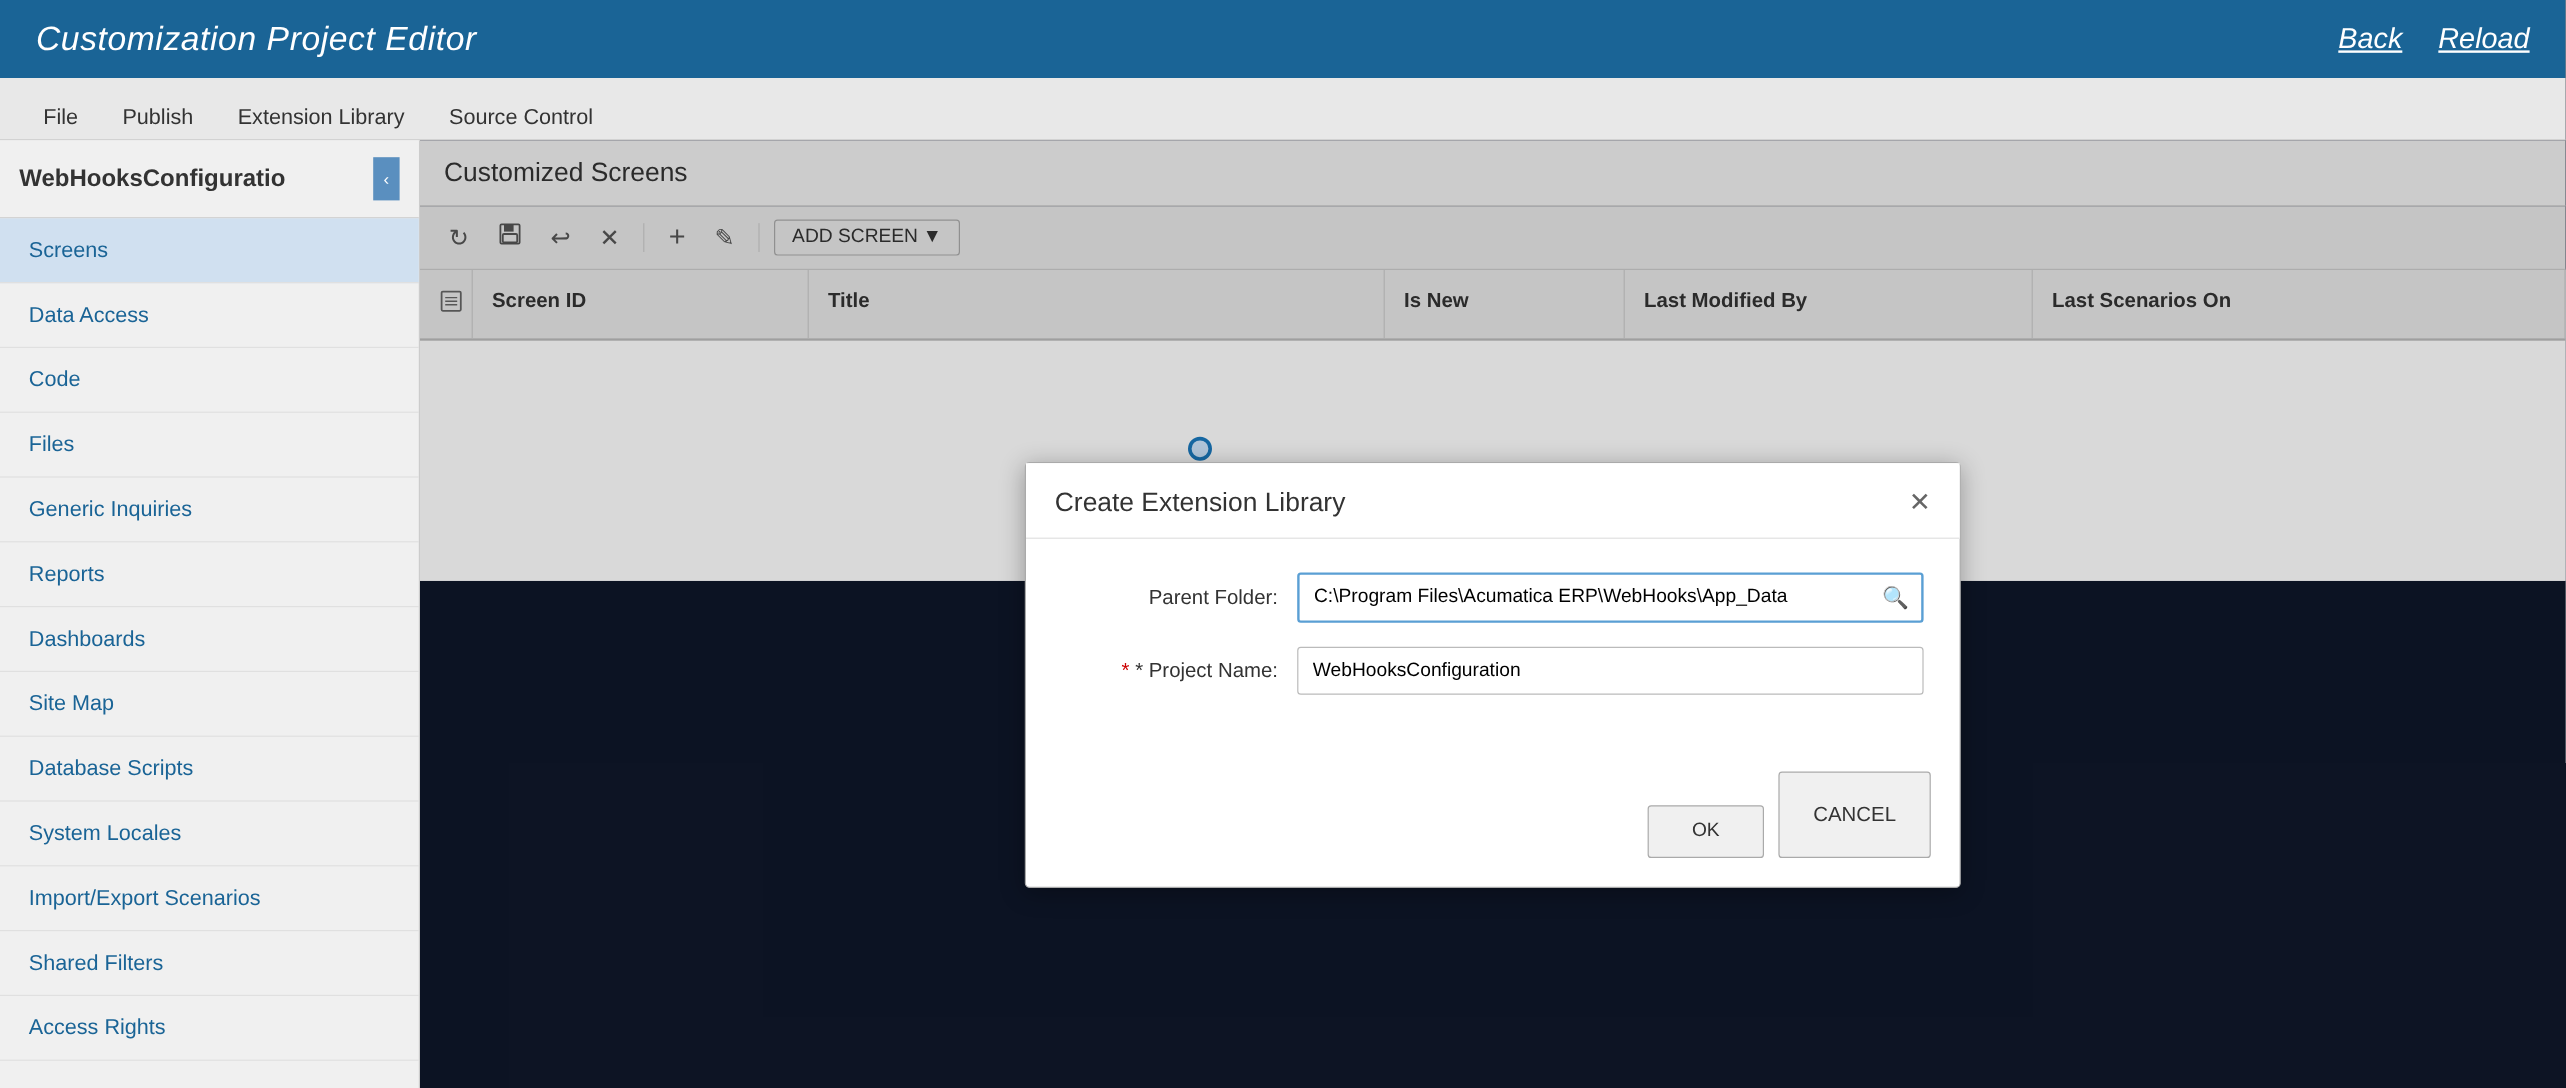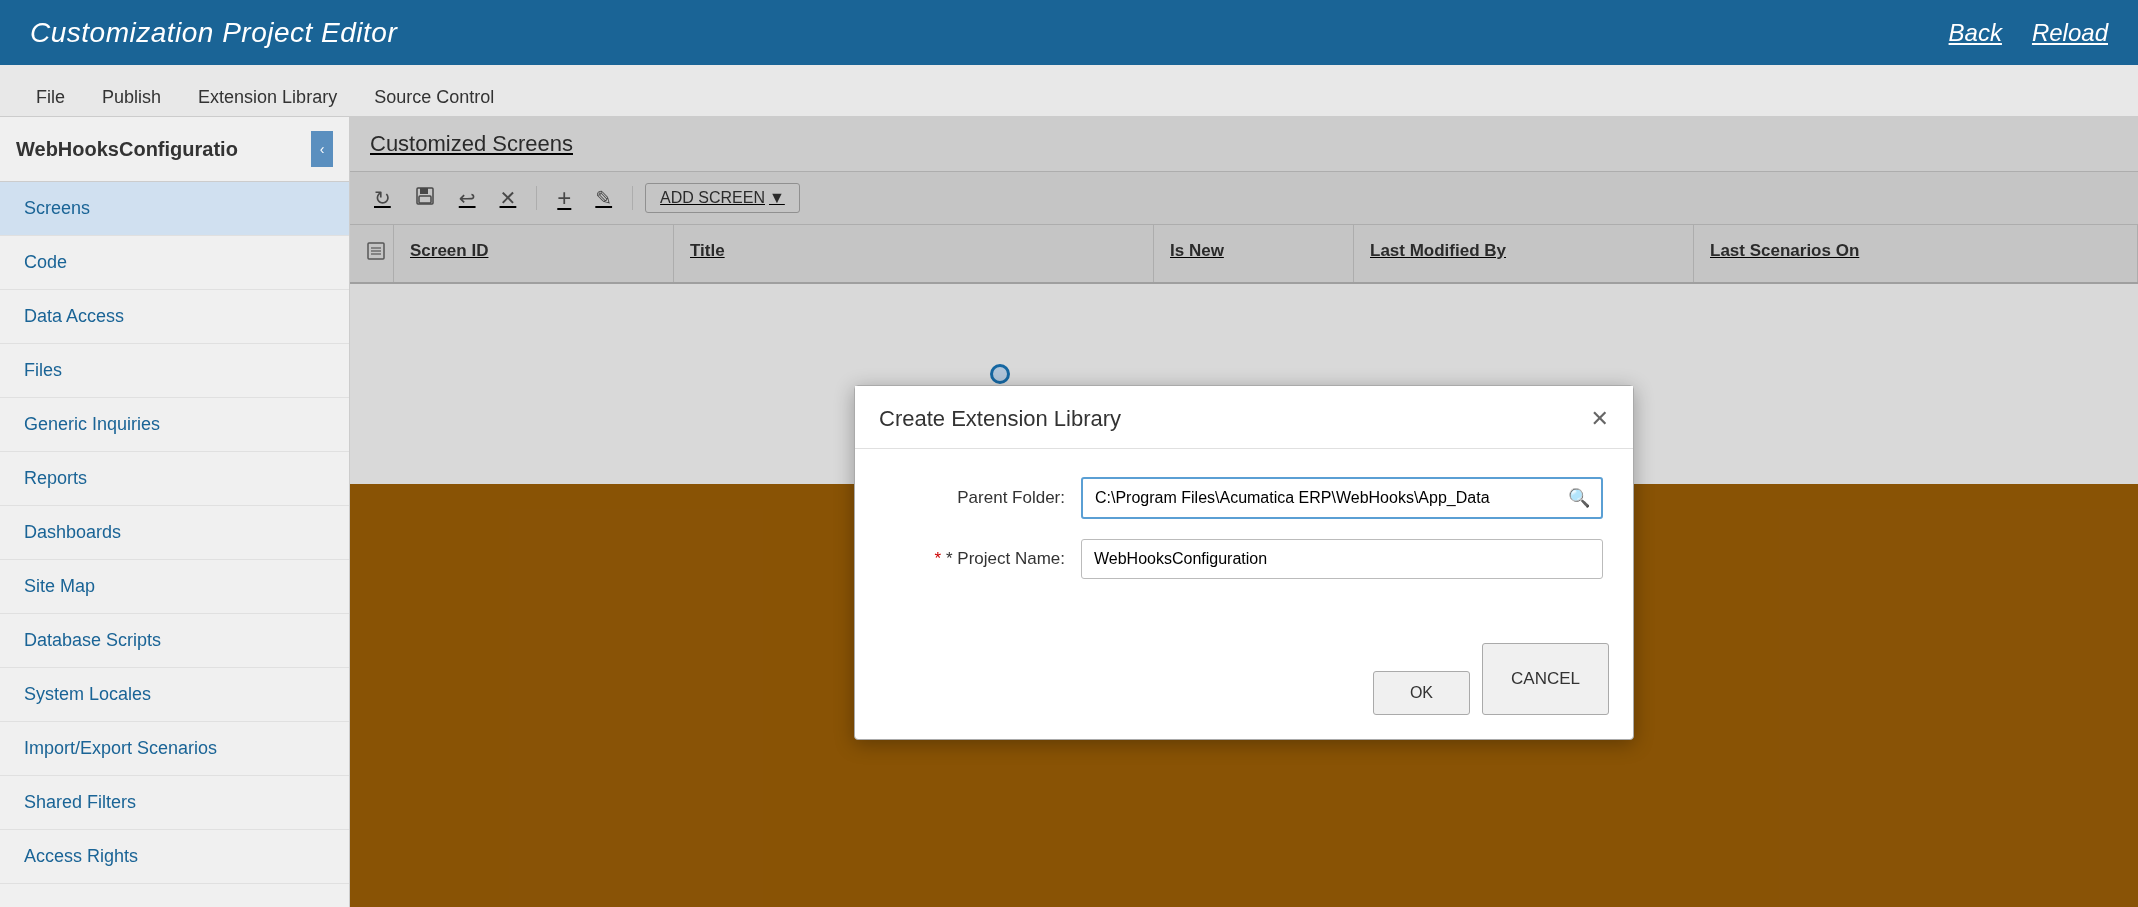--- a/index.html
+++ b/index.html
@@ -91,23 +91,22 @@
       font-size: 18px;
       color: #1a6496;
       cursor: pointer;
       border-bottom: 1px solid #e0e0e0;
     }
     .sidebar-item.active { background: #d0e0f0; }
 
     
     .content {
       flex: 1;
-      background: #a16207;
+      background: #0f172a;
       position: relative;
-      text-decoration: underline;
     }
     .content-header {
       background: #f0f0f0;
       padding: 14px 20px;
       font-size: 22px;
       color: #333;
       border-bottom: 1px solid #ccc;
     }
 
     
@@ -313,22 +312,22 @@
 </div>
 
 <div class="main-layout">
 
   <div class="sidebar">
     <div class="sidebar-header">
       <span>WebHooksConfiguratio</span>
       <button class="sidebar-toggle">‹</button>
     </div>
     <div class="sidebar-item active">Screens</div>
+    <div class="sidebar-item">Data Access</div>
     <div class="sidebar-item">Code</div>
-    <div class="sidebar-item">Data Access</div>
     <div class="sidebar-item">Files</div>
     <div class="sidebar-item">Generic Inquiries</div>
     <div class="sidebar-item">Reports</div>
     <div class="sidebar-item">Dashboards</div>
     <div class="sidebar-item">Site Map</div>
     <div class="sidebar-item">Database Scripts</div>
     <div class="sidebar-item">System Locales</div>
     <div class="sidebar-item">Import/Export Scenarios</div>
     <div class="sidebar-item">Shared Filters</div>
     <div class="sidebar-item">Access Rights</div>

